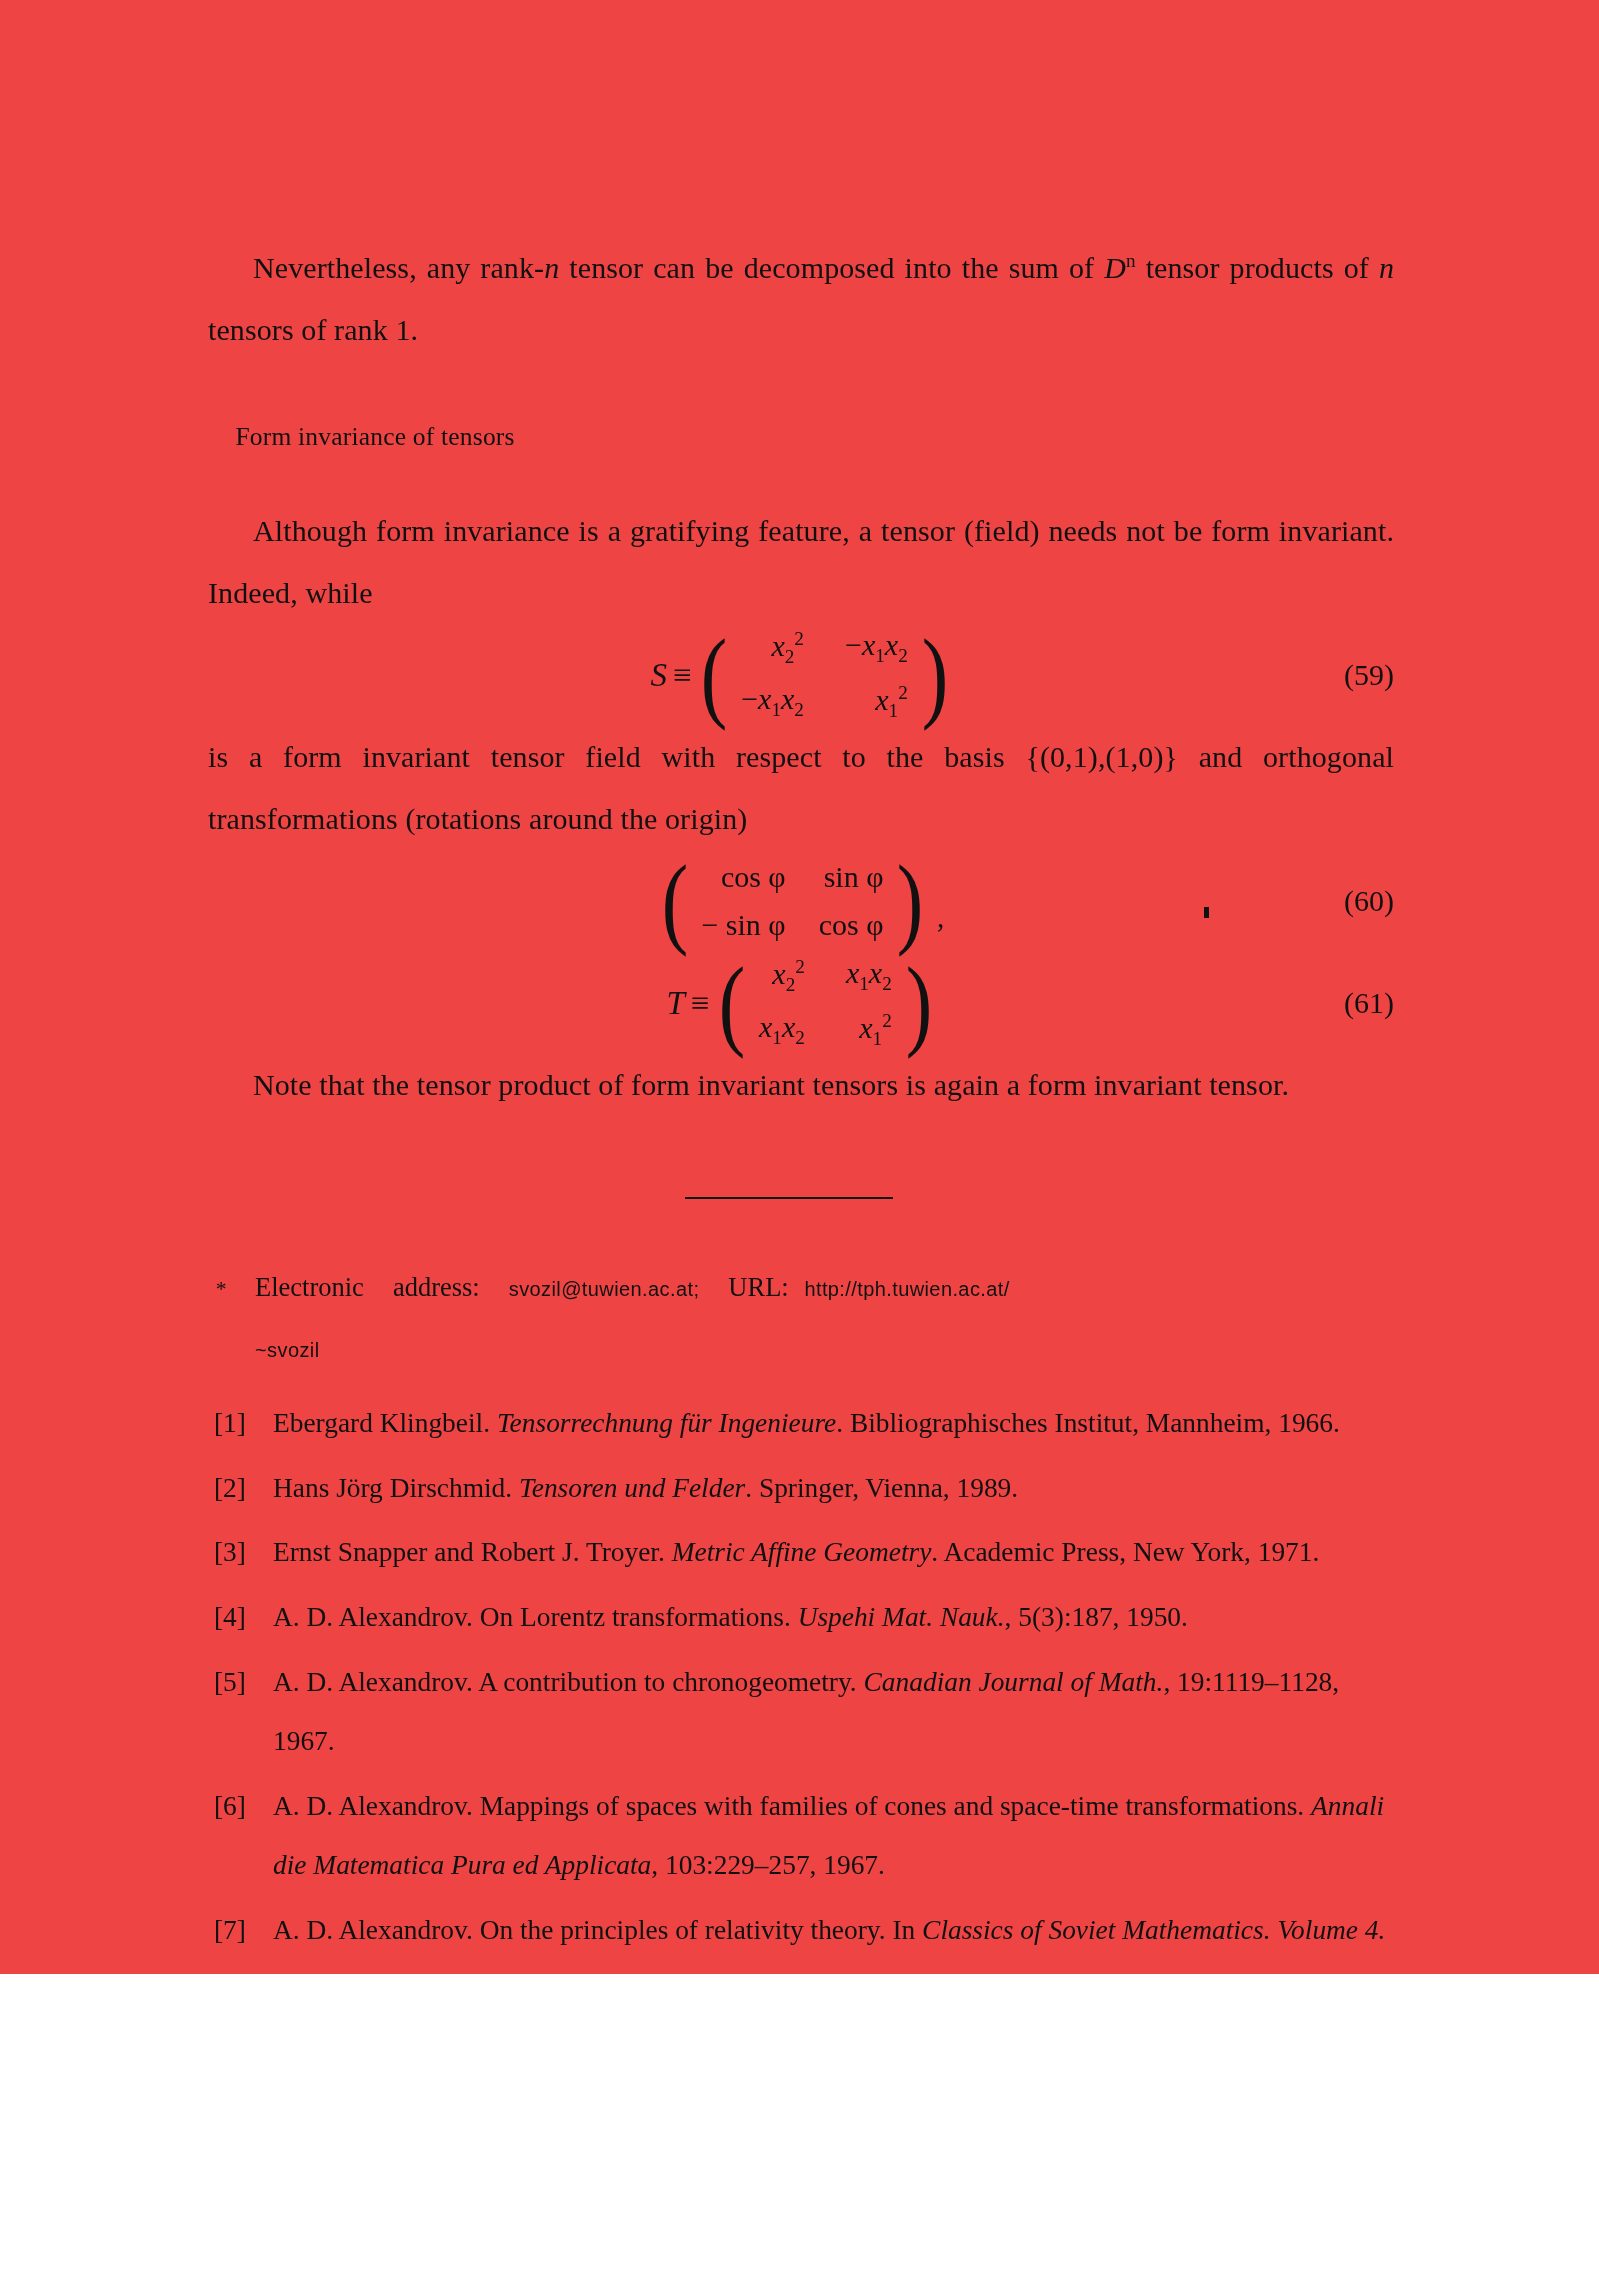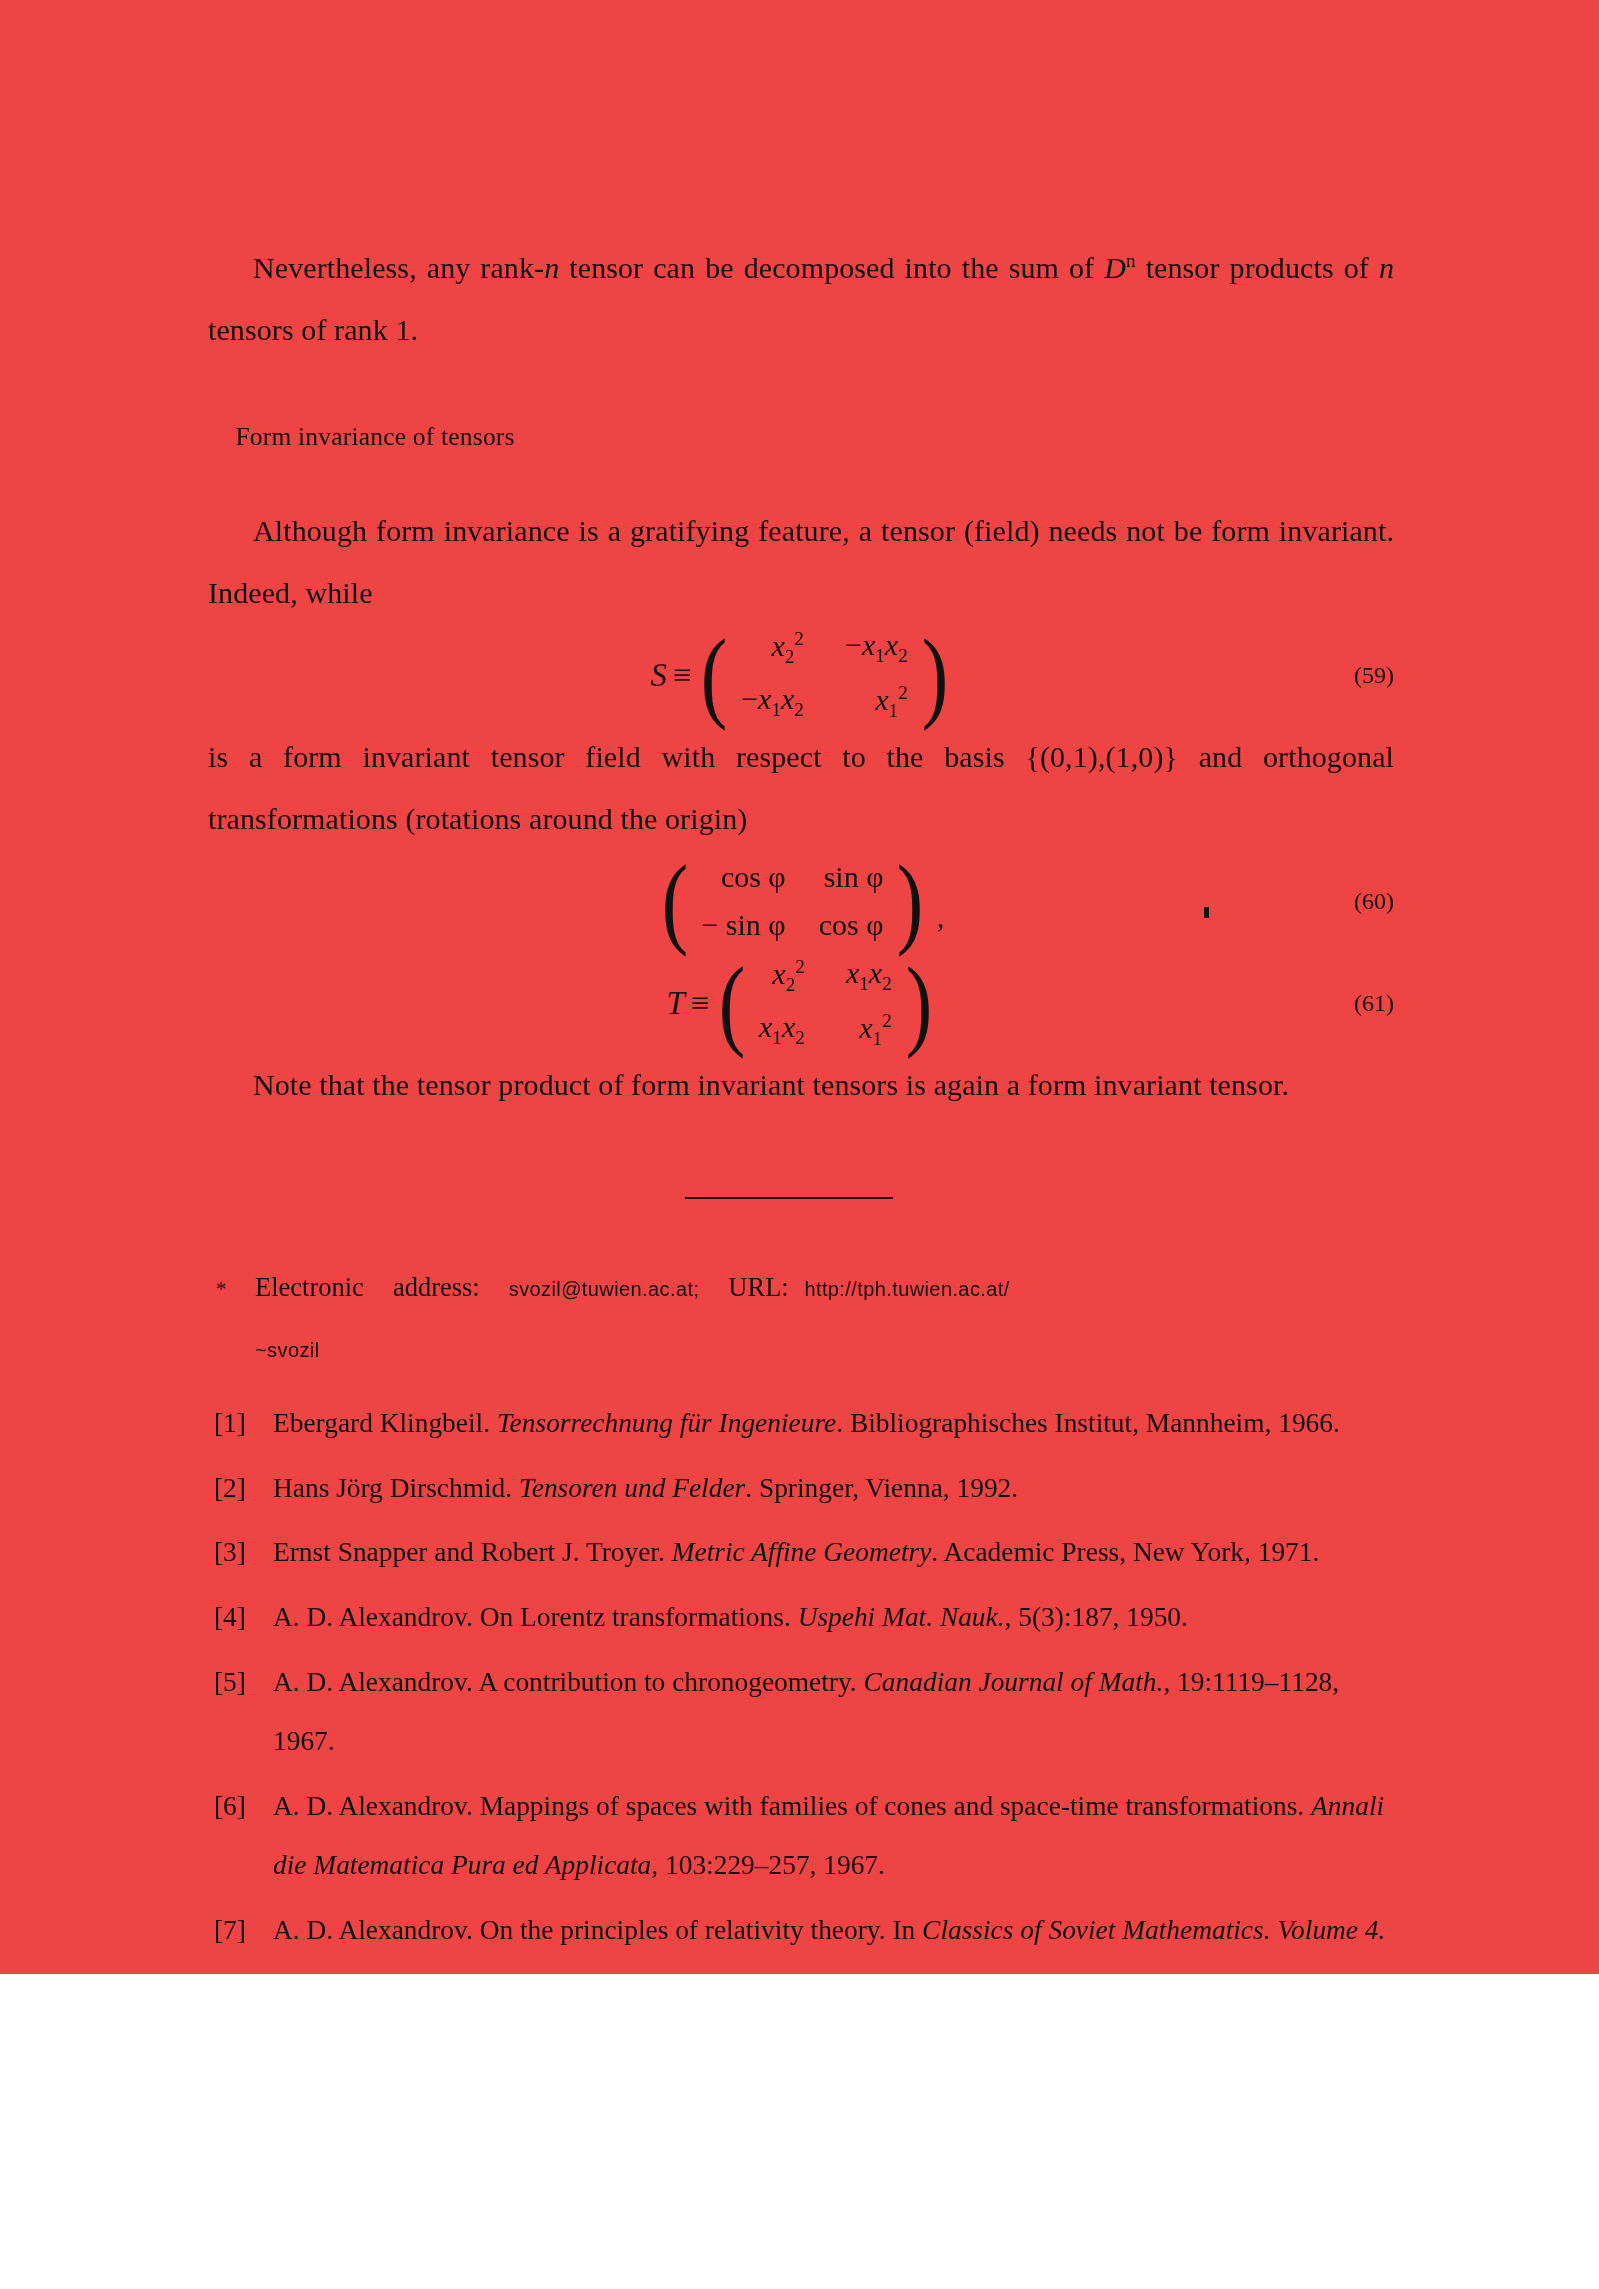--- a/index.html
+++ b/index.html
@@ -52,21 +52,21 @@
     display: flex;
     align-items: center;
     justify-content: center;
     min-height: 102px;
   }
   .eqnum {
     position: absolute;
     right: 0;
     top: 50%;
     transform: translateY(-50%);
-    font-size: 24px;
+    font-size: 30px;
     text-align: right;
   }
   .lhs {
     font-size: 33px;
     font-style: italic;
     margin-right: 5.9px;
     white-space: nowrap;
   }
   .equiv { font-style: normal; margin-left: 5.9px; }
   .matrix {
@@ -253,21 +253,21 @@
 
     <ol class="refs">
       <li class="ref">
         <span class="lbl">[1]</span>
         <span>Ebergard Klingbeil.</span>
         <span class="it">Tensorrechnung für Ingenieure</span><span>. Bibliographisches Institut, Mannheim, 1966.</span>
       </li>
       <li class="ref">
         <span class="lbl">[2]</span>
         <span>Hans Jörg Dirschmid.</span>
-        <span class="it">Tensoren und Felder</span><span>. Springer, Vienna, 1992.</span>
+        <span class="it">Tensoren und Felder</span><span>. Springer, Vienna, 1989.</span>
       </li>
       <li class="ref">
         <span class="lbl">[3]</span>
         <span>Ernst Snapper and Robert J. Troyer.</span>
         <span class="it">Metric Affine Geometry</span><span>. Academic Press, New York, 1971.</span>
       </li>
       <li class="ref">
         <span class="lbl">[4]</span>
         <span>A. D. Alexandrov. On Lorentz transformations.</span>
         <span class="it">Uspehi Mat. Nauk.</span><span>, 5(3):187, 1950.</span>

